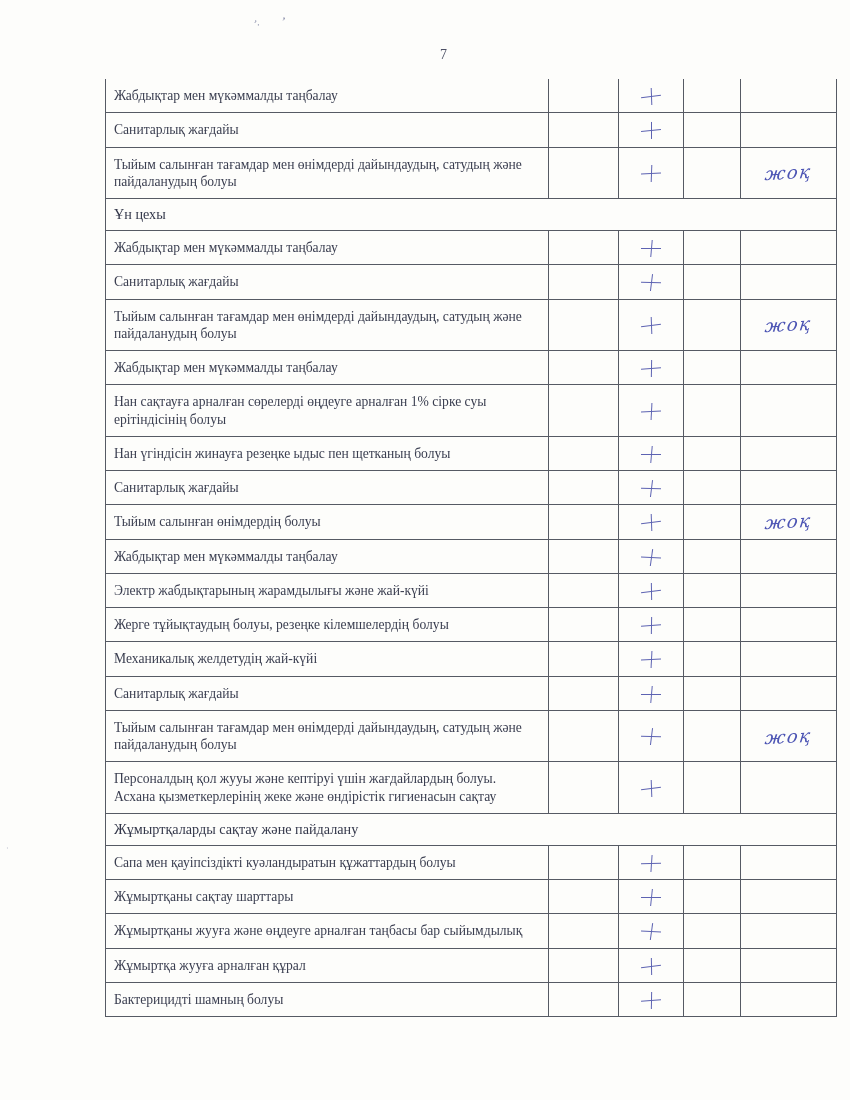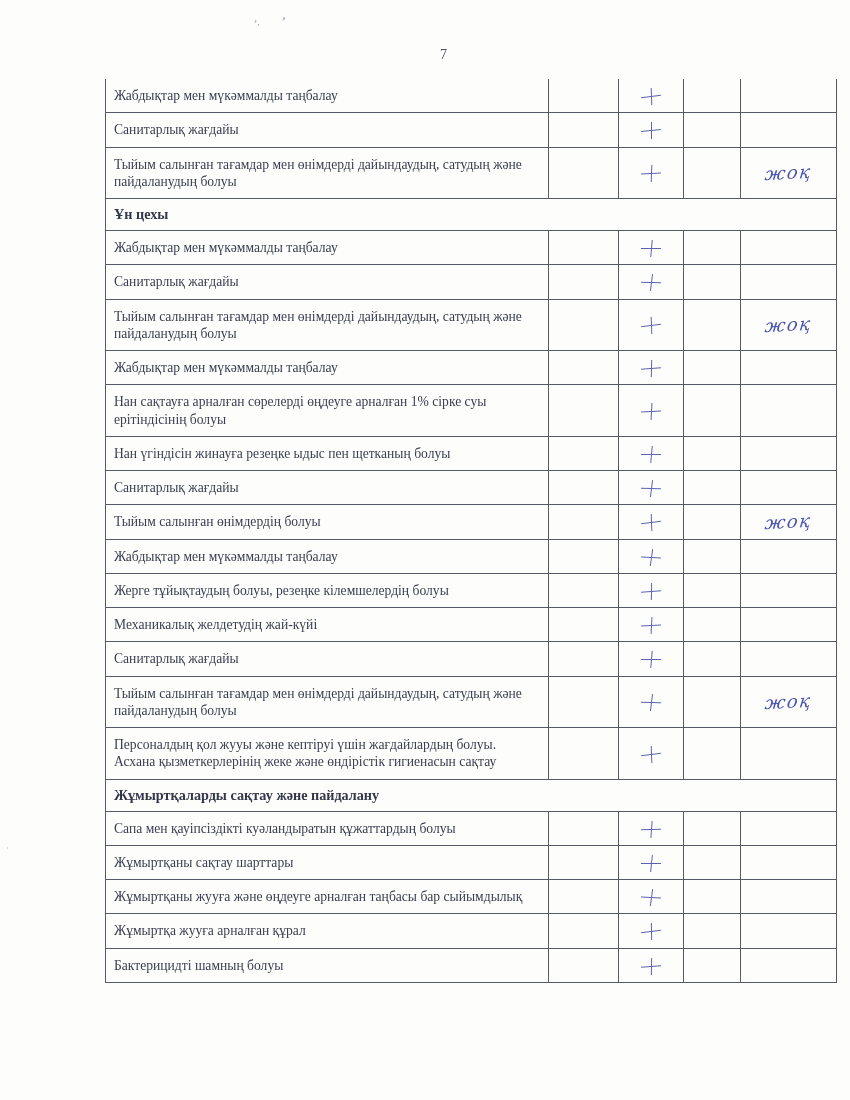--- a/index.html
+++ b/index.html
@@ -40,21 +40,21 @@
   
   tr.first-row td{border-top:none;}
   
   td.label-cell{
     font-size:13.6px;
     line-height:1.27;
     padding:8px 12px 8px 8px;
     color:#3a3e50;
   }
   td.section-cell{
-    font-weight:bold;
+    font-weight:normal;
     font-size:14.2px;
     padding:7px 10px 7px 8px;
     color:#33374a;
   }
   td.mark-cell, td.gap-cell, td.note-cell{text-align:center;}
 
   .plus-mark{
     position:relative;
     display:inline-block;
     width:22px;height:17px;
@@ -182,20 +182,27 @@
           <td class="note-cell"><span class="handwriting">жоқ</span></td>
         </tr>
         <tr>
           <td class="label-cell">Жабдықтар мен мүкәммалды таңбалау</td>
           <td class="gap-cell"></td>
           <td class="mark-cell"><span class="plus-mark" style="transform: rotate(5deg);"></span></td>
           <td class="gap-cell"></td>
           <td class="note-cell"></td>
         </tr>
         <tr>
+          <td class="label-cell">Электр жабдықтарының жарамдылығы және жай-күйі</td>
+          <td class="gap-cell"></td>
+          <td class="mark-cell"><span class="plus-mark" style="transform: rotate(-4deg);"></span></td>
+          <td class="gap-cell"></td>
+          <td class="note-cell"></td>
+        </tr>
+        <tr>
           <td class="label-cell">Жерге тұйықтаудың болуы, резеңке кілемшелердің болуы</td>
           <td class="gap-cell"></td>
           <td class="mark-cell"><span class="plus-mark" style="transform: rotate(-2deg);"></span></td>
           <td class="gap-cell"></td>
           <td class="note-cell"></td>
         </tr>
         <tr>
           <td class="label-cell">Механикалық желдетудің жай-күйі</td>
           <td class="gap-cell"></td>
           <td class="mark-cell"><span class="plus-mark" style="transform: rotate(0deg);"></span></td>

